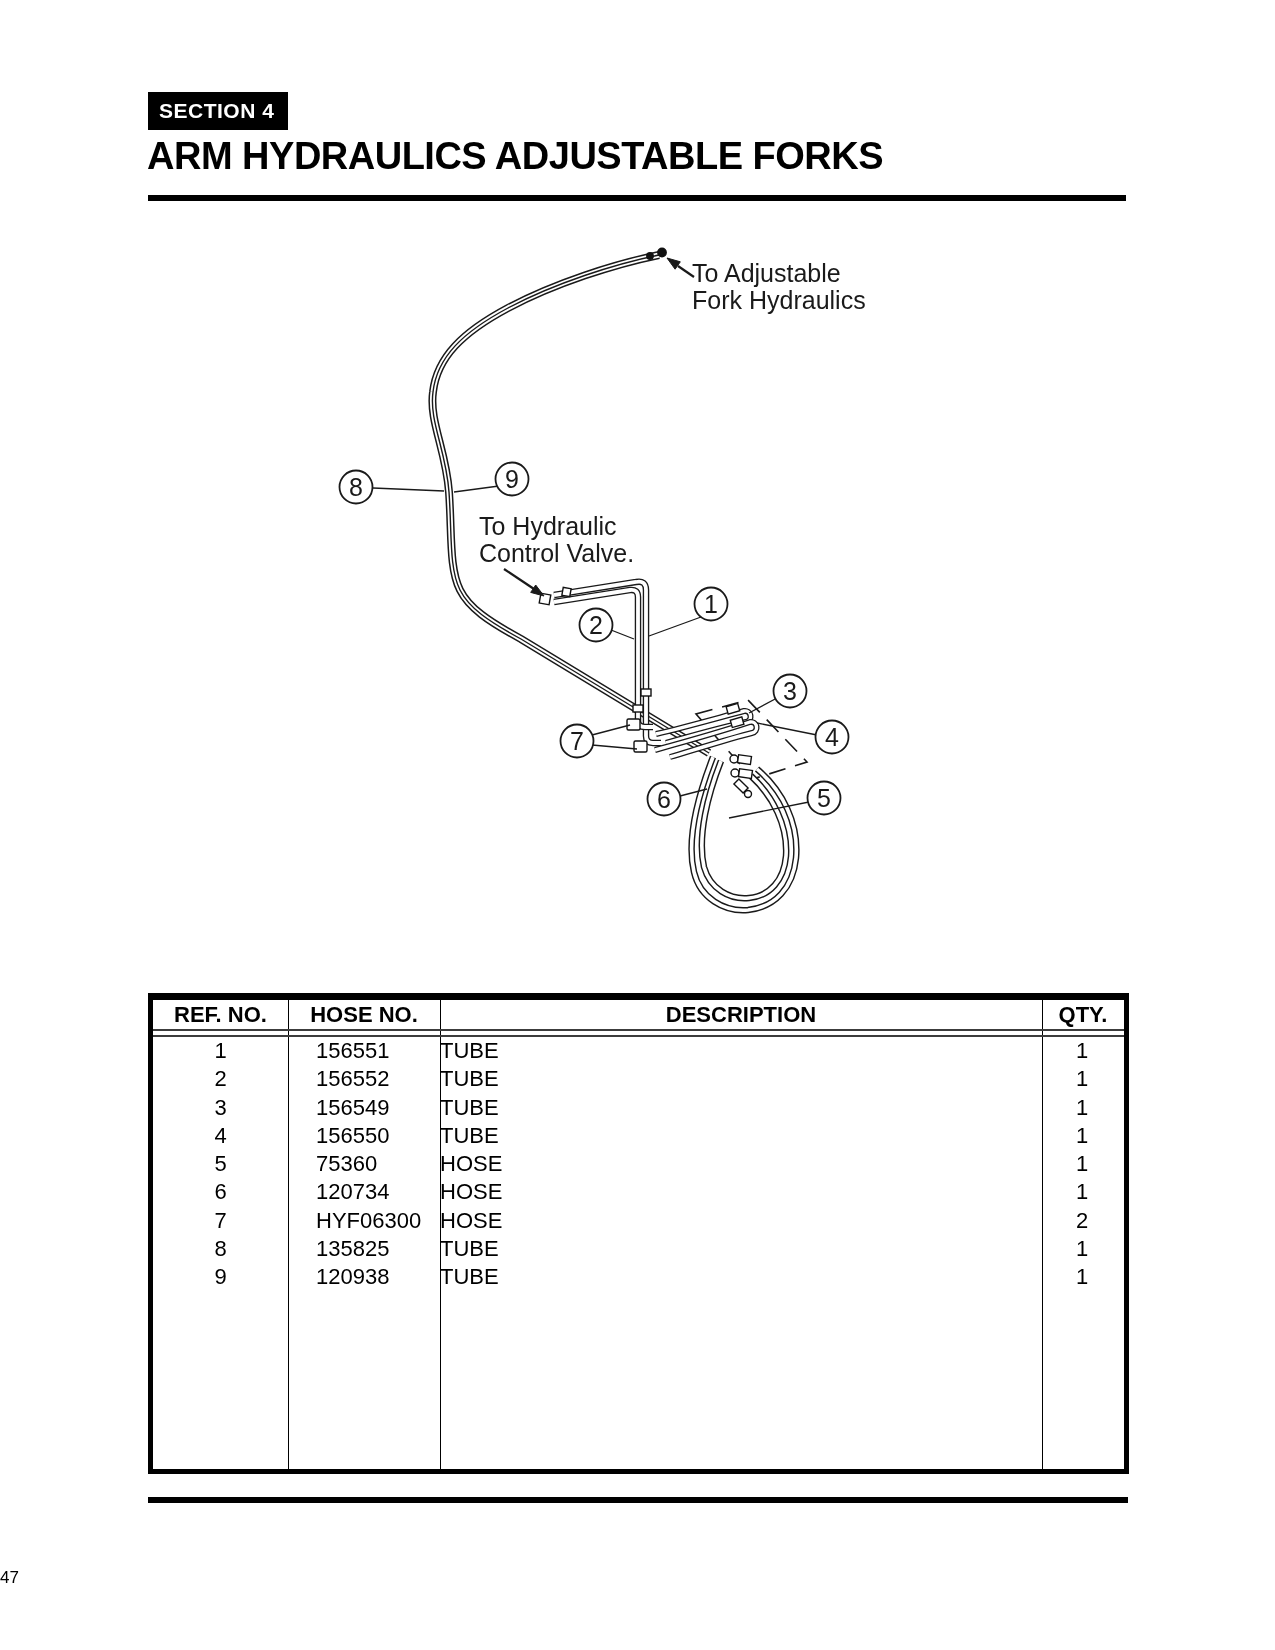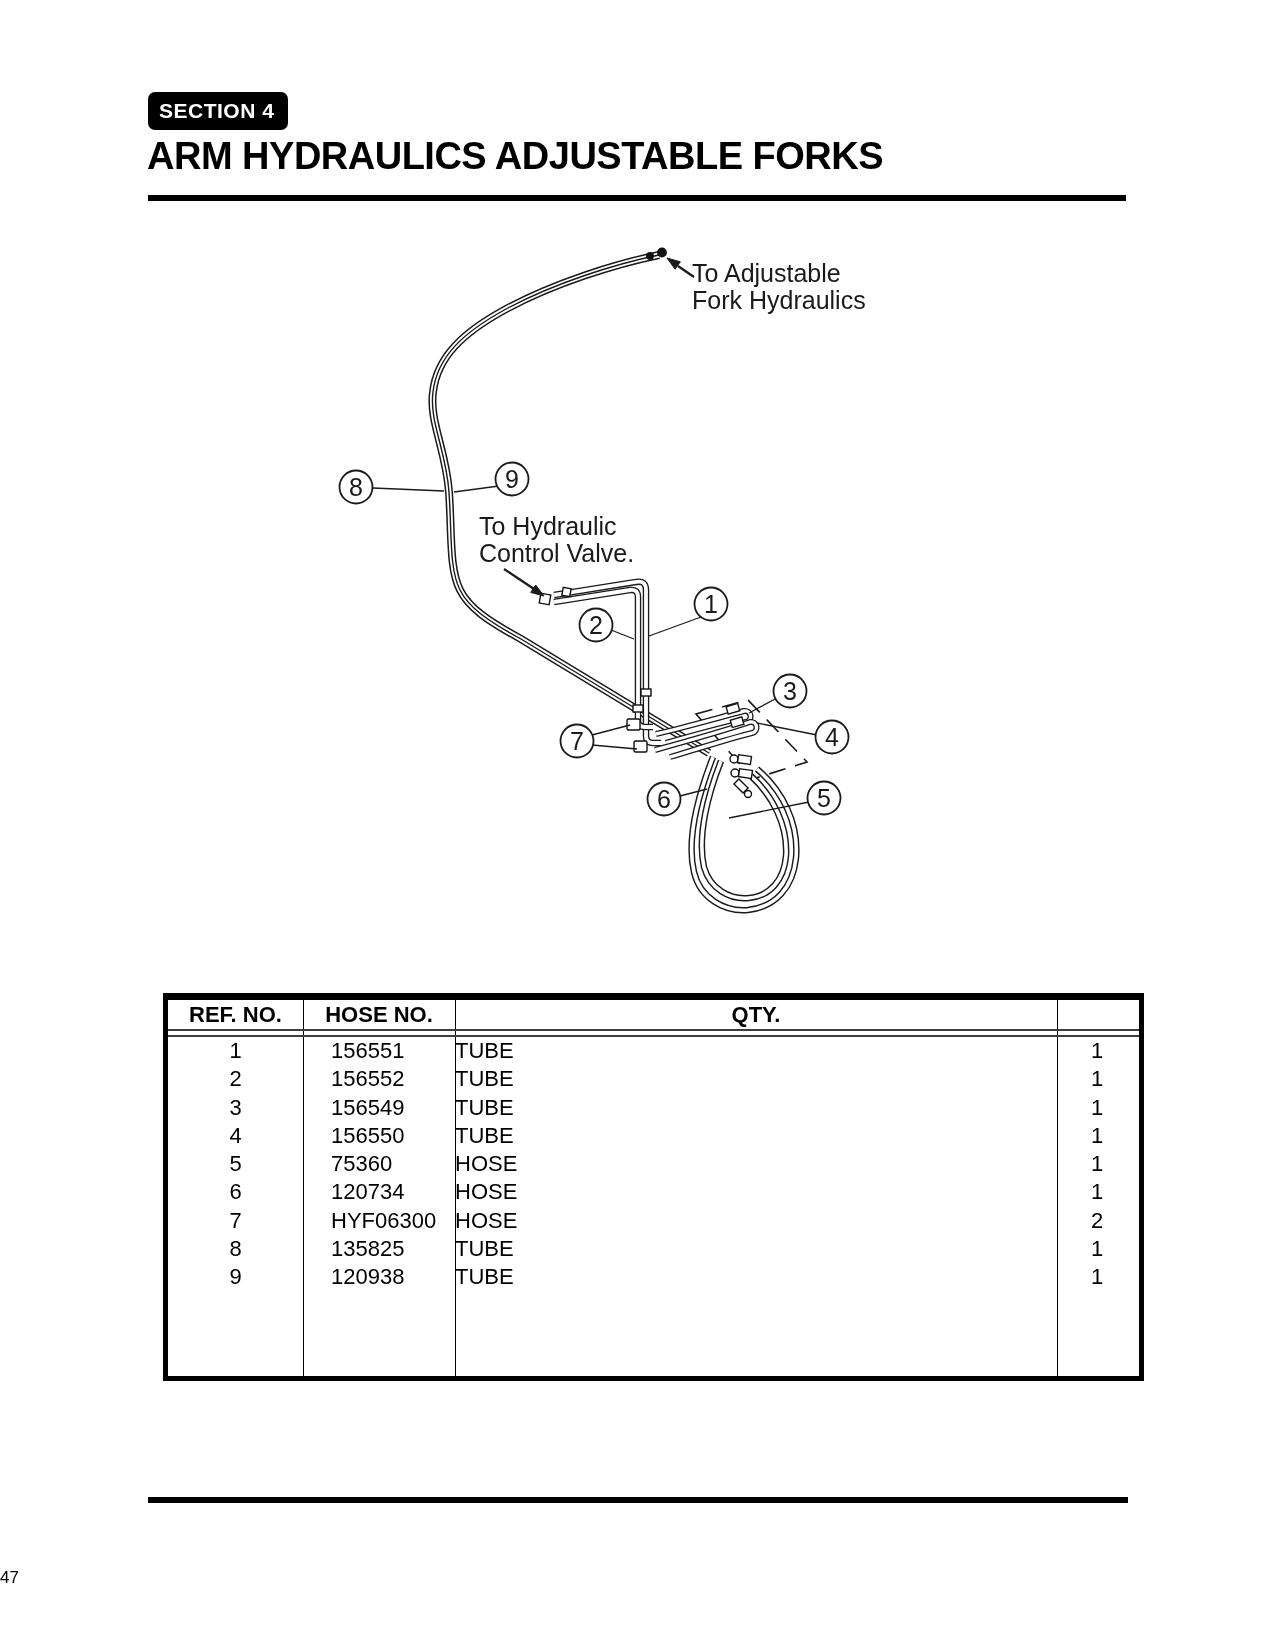--- a/index.html
+++ b/index.html
@@ -5,38 +5,37 @@
   html,body { margin:0; padding:0; background:#888; }
   .page {
     position:relative; width:1275px; height:1650px; background:#ffffff;
     font-family:"Liberation Sans", sans-serif; color:#000; overflow:hidden;
     margin:0 auto;
   }
   .section-badge {
     position:absolute; left:148px; top:92px; background:#000; color:#fff;
     font-size:21px; font-weight:bold; line-height:1; padding:8px 14px 9px 11px;
     letter-spacing:.5px;
-    border-radius:7px;
   }
   .doc-title {
     position:absolute; left:147px; top:135px; font-size:38px; font-weight:bold;
     letter-spacing:-0.5px; white-space:nowrap;text-align:center;
   }
   .title-rule {
     position:absolute; left:148px; top:195px; width:978px; height:6px; background:#000;
   }
   .diagram-svg { position:absolute; left:0; top:0; }
   .dline { stroke:#1a1a1a; stroke-width:1.3; fill:none; }
   .callout-circle { fill:#fff; stroke:#1a1a1a; stroke-width:1.8; }
   .callout-num { font-size:25px; fill:#1a1a1a; text-anchor:middle; }
   .dlabel { font-size:25px; fill:#1a1a1a; }
 
   .parts-table {
-    position:absolute; left:148px; top:993px; width:981px; height:388px;
-    border:5px solid #000; border-top-width:7px; box-sizing:border-box;margin-left:15px;
+    position:absolute; left:148px; top:993px; width:981px; height:481px;
+    border:5px solid #000; border-top-width:7px; box-sizing:border-box;
   }
   .ptable-inner { position:relative; width:100%; height:100%; }
   .vsep { position:absolute; top:0; bottom:0; width:1.5px; background:#000; }
   .vsep.c1 { left:134.5px; } .vsep.c2 { left:286.5px; } .vsep.c3 { left:888.5px; }
   .thead-row {
     position:absolute; top:0; left:0; right:0; height:29px;
     display:grid; grid-template-columns:135px 152px 602px 1fr;
     align-items:center; font-weight:bold; font-size:22px;
   }
   .thead-row > div { text-align:center; }
@@ -191,20 +190,21 @@
   </svg>
 
   <div class="parts-table">
     <div class="ptable-inner">
       <div class="vsep c1"></div>
       <div class="vsep c2"></div>
       <div class="vsep c3"></div>
       <div class="thead-row">
         <div>REF. NO.</div>
         <div>HOSE NO.</div>
+        <div>DESCRIPTION</div>
         <div>QTY.</div>
       </div>
       <div class="dbl-line"></div>
       <div class="tbody-rows">
     <div class="trow">
       <div class="ref">1</div>
       <div class="part">156551</div>
       <div class="desc">TUBE</div>
       <div class="qty">1</div>
     </div>

